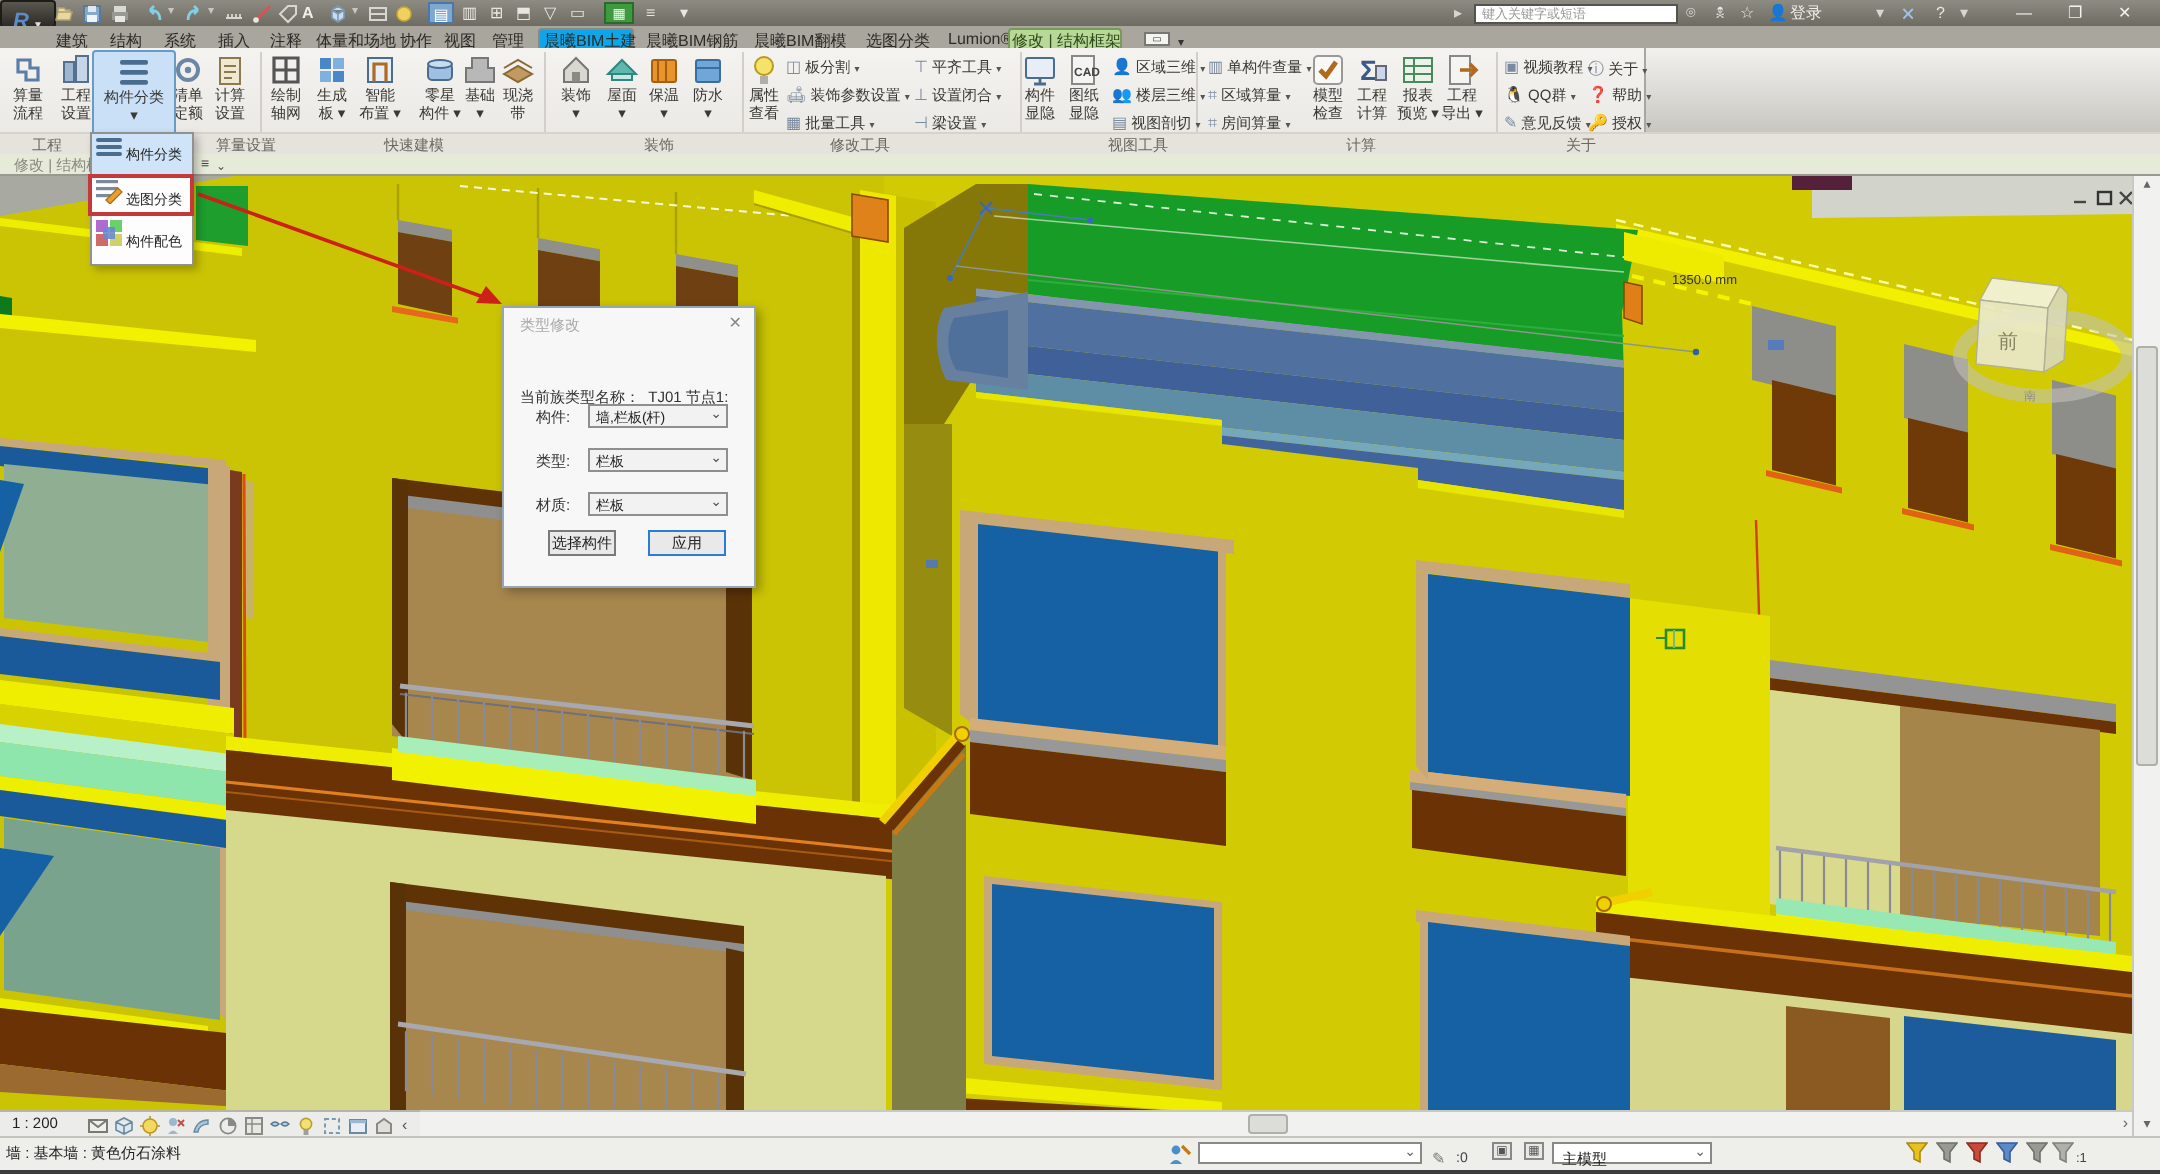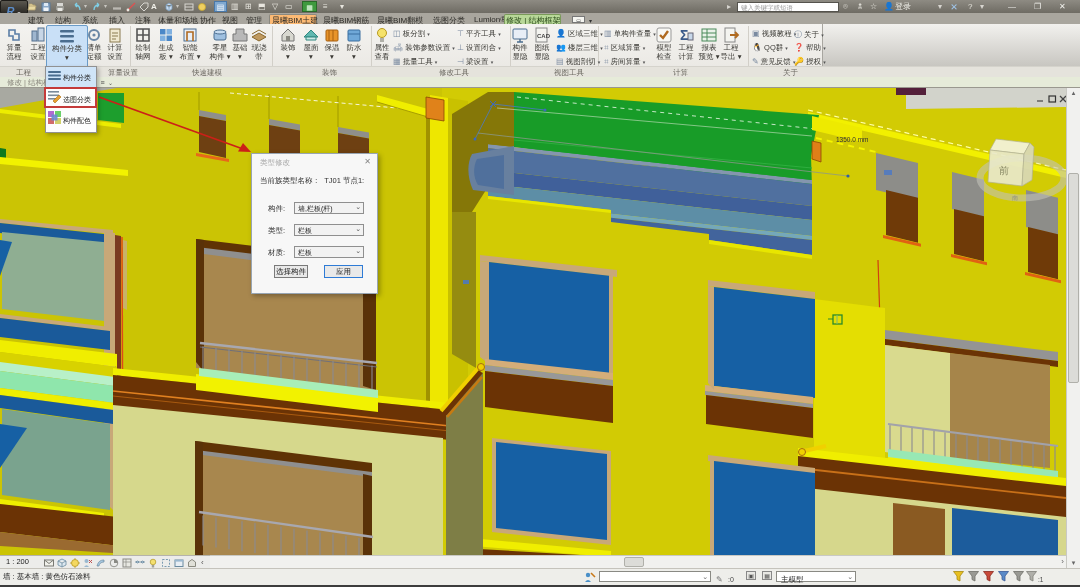--- a/index.html
+++ b/index.html
@@ -3,39 +3,39 @@
 *{margin:0;padding:0;box-sizing:border-box}
 html,body{width:1080px;height:587px;overflow:hidden;font-family:"Liberation Sans",sans-serif;background:#d2cb04;position:relative}
 #titlebar{position:absolute;left:0;top:0;width:1080px;height:13px;background:linear-gradient(#8e8b83,#6e6b63);z-index:10}
 #rbtn{position:absolute;left:0;top:0;width:28px;height:14px;background:linear-gradient(#5a574f,#2c2a26);border:1px solid #1d1c19;border-radius:2px;text-align:center}
 #rlogo{color:#5b8cc8;font-weight:bold;font-style:italic;font-size:11px;line-height:12px}
 .qi{position:absolute;top:1px;font-size:8px;line-height:11px;height:11px}
 #titletext{position:absolute;left:420px;top:2px;font-size:8px;color:#1e1d1a;white-space:nowrap}
 #searchbox{position:absolute;left:737px;top:1.5px;width:102px;height:10px;background:#fff;border:1px solid #55534d;font-size:6.5px;color:#999;padding:1px 3px;line-height:8px}
 #tabrow{position:absolute;left:0;top:13px;width:1080px;height:11px;background:#a9a69e;z-index:10}
 .tab{position:absolute;top:1.5px;font-size:8px;color:#2c2b27;white-space:nowrap}
-.tab.active{background:#fdba74;border:1px solid #8a8880;border-bottom:none;border-radius:2px 2px 0 0;padding:0 2px;top:0.5px;text-align:center}
+.tab.active{background:#0ea5e9;border:1px solid #8a8880;border-bottom:none;border-radius:2px 2px 0 0;padding:0 2px;top:0.5px;text-align:center}
 .tab.green{background:#b8d898;border:1px solid #7a9a5a;border-bottom:none;border-radius:2px 2px 0 0;padding:0 1px;top:0.5px;color:#2a4a1a;text-align:center}
 #ribbon{position:absolute;left:0;top:24px;width:1080px;height:53px;background:linear-gradient(#f4f3f0,#e9e7e2);z-index:10;border-bottom:1px solid #c2c0b9}
 .bb{position:absolute;top:1px;height:41px;text-align:center}
 .bi{height:19px;padding-top:1px}
 .bl{font-size:7.5px;line-height:8.5px;color:#3a3934;white-space:nowrap}
 #gjfl{background:#c9e0f7;border:1px solid #6a9bc8;border-radius:2px;height:43px}
 .sr{position:absolute;font-size:7.5px;color:#3a3934;white-space:nowrap}
 #panelrow{position:absolute;left:0;top:42px;width:1080px;height:11px;background:#e5e3dc;font-size:7.5px;color:#6b6861;border-top:1px solid #d5d3cc}
 #optionsbar{position:absolute;left:0;top:77px;width:1080px;height:11px;background:#e6ebd9;border-bottom:1px solid #9a988f;font-size:7.5px;padding:1px 0 0 3px;z-index:10}
 #menu{position:absolute;left:45px;top:66px;width:52px;height:67px;background:#fdfdfd;border:1px solid #919191;box-shadow:2px 2px 4px rgba(0,0,0,.25);z-index:20}
 .mi{height:21px;font-size:7px;color:#222;line-height:21px;white-space:nowrap;padding-left:2px}
 .mi.hi{background:#cfe4f8;border-bottom:1px solid #a8c8e8;height:22px}
 .mic{display:inline-block;width:15px;vertical-align:middle}
 #redbox{position:absolute;left:44px;top:87px;width:53px;height:21px;border:2px solid #c43a3a;z-index:21}
 #dialog{position:absolute;left:251px;top:153px;width:127px;height:141px;background:#f7f7f7;border:1px solid #98a5b3;box-shadow:2px 2px 5px rgba(0,0,0,.3);z-index:20;font-size:7.5px}
 #dtitle{color:#a9a9a9;font-size:7.5px;padding:4px 0 0 8px}
 #dx{position:absolute;right:6px;top:3px;color:#888;font-size:8px}
-#dmsg{position:absolute;left:8px;top:22px;color:#333}
+#dmsg{position:absolute;left:8px;top:40px;color:#333}
 .drow{position:absolute;left:16px;width:111px;height:12px}
 .dlab{color:#333}
 .dcombo{position:absolute;left:26px;top:-2px;width:70px;height:12px;background:#f2f2f2;border:1px solid #8f8f8f;padding:1px 0 0 3px;color:#222;font-size:7px}
 .dcombo i{position:absolute;right:2px;top:0;font-style:normal;color:#555;font-size:7px}
 .dbtn{position:absolute;top:111px;height:13px;background:#e9e9e9;border:1px solid #7a7a7a;font-size:7.5px;text-align:center;line-height:12px;color:#222}
 #dapply{border:1.5px solid #2e7bd6}
 #vcb{position:absolute;left:0;top:555px;width:210px;height:13px;background:#ececea;border-top:1px solid #b5b3ac;font-size:7.5px;color:#222;z-index:10;line-height:12px}
 .vi{position:absolute;top:1px;font-size:8px;color:#4a5a6a;line-height:11px}
 #hscroll{position:absolute;left:210px;top:555px;width:856px;height:13px;background:#f1f1ef;border-top:1px solid #c9c9c4;z-index:10}
 #hthumb{position:absolute;left:414px;top:1px;width:20px;height:10px;background:#dcdcd8;border:1px solid #b0b0aa;border-radius:2px}
@@ -314,21 +314,21 @@
 <div class="sr" style="left:752px;top:19px"><span style="color:#7a8aa0;font-size:8px">🐧</span> QQ群 <span style="color:#555;font-size:5px">▾</span></div>
 <div class="sr" style="left:752px;top:33px"><span style="color:#7a8aa0;font-size:8px">✎</span> 意见反馈 <span style="color:#555;font-size:5px">▾</span></div>
 <div class="sr" style="left:794px;top:5px"><span style="color:#7a8aa0;font-size:8px">ⓘ</span> 关于 <span style="color:#555;font-size:5px">▾</span></div>
 <div class="sr" style="left:794px;top:19px"><span style="color:#7a8aa0;font-size:8px">❓</span> 帮助 <span style="color:#555;font-size:5px">▾</span></div>
 <div class="sr" style="left:794px;top:33px"><span style="color:#7a8aa0;font-size:8px">🔑</span> 授权 <span style="color:#555;font-size:5px">▾</span></div>
 <div id="panelrow">
 <span style="position:absolute;left:16px;top:1px">工程</span>
 <span style="position:absolute;left:108px;top:1px">算量设置</span>
 <span style="position:absolute;left:192px;top:1px">快速建模</span>
 <span style="position:absolute;left:322px;top:1px">装饰</span>
-<span style="position:absolute;left:439px;top:1px">修改工具</span>
+<span style="position:absolute;left:415px;top:1px">修改工具</span>
 <span style="position:absolute;left:554px;top:1px">视图工具</span>
 <span style="position:absolute;left:673px;top:1px">计算</span>
 <span style="position:absolute;left:783px;top:1px">关于</span>
 </div>
 </div>
 <div id="optionsbar"><span style="color:#8a887e;margin-left:4px">修改 | 结构框架</span><span style="position:absolute;left:98px;top:2px;width:9px;height:8px;font-size:7px;line-height:8px;text-align:center;color:#444">≡</span><span style="position:absolute;left:108px;top:2px;font-size:6px;color:#555">⌄</span></div>
 <svg id="scene" width="1080" height="587" viewBox="0 0 1080 587" style="position:absolute;left:0;top:0">
     <rect x="0" y="88" width="1066" height="467" fill="#d2cb04"></rect>
 <rect x="0" y="88" width="442" height="467" fill="#cbc404"></rect>
 <polygon points="0,88 117,88 45,100 0,108" fill="#a8a9a1"></polygon>

